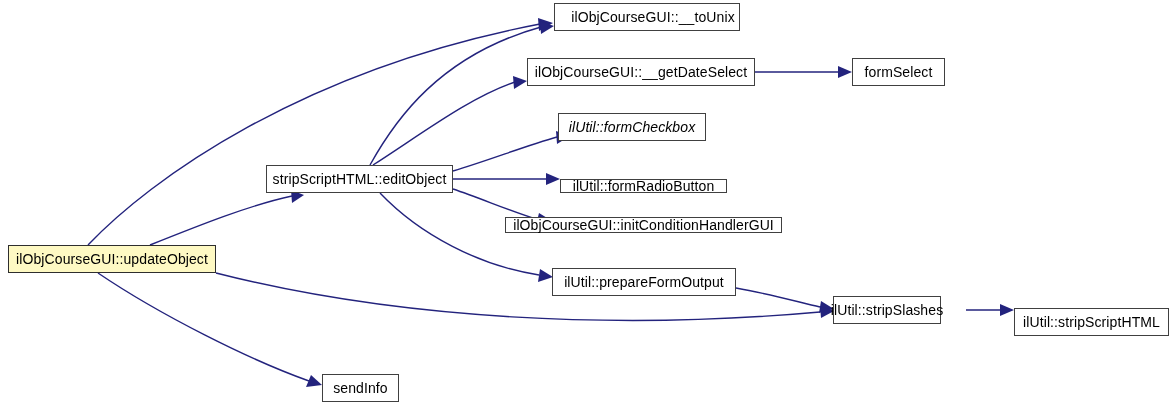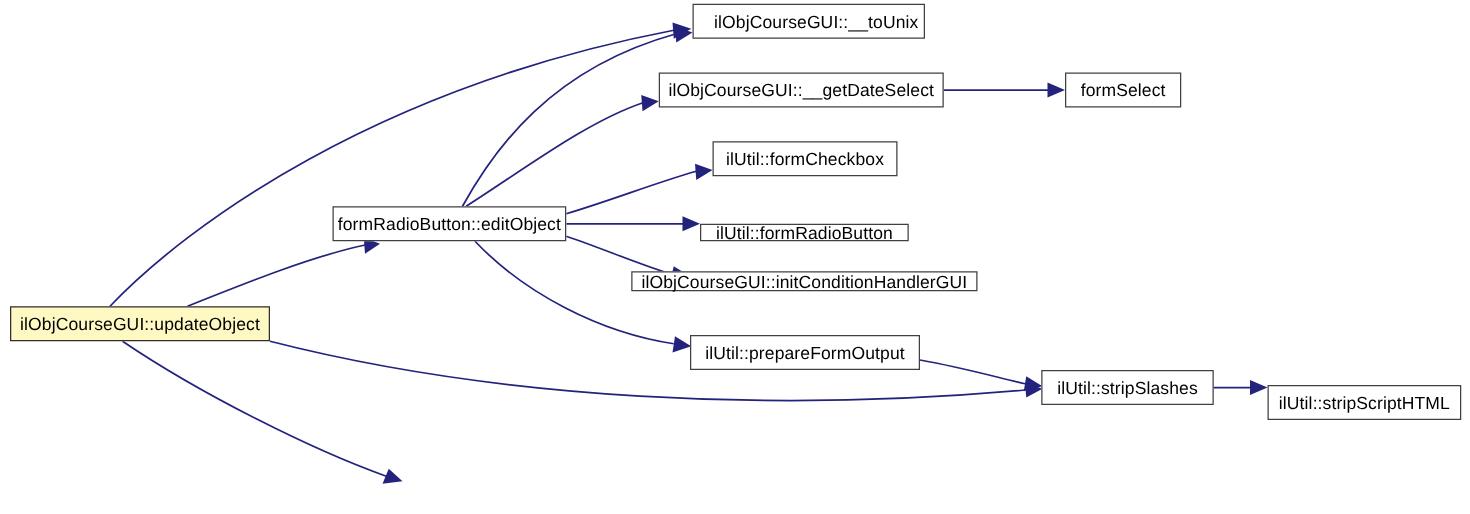--- a/index.html
+++ b/index.html
@@ -135,55 +135,58 @@
 
   </svg>
 
   <div id="node-layer">
 
     <div class="node root" style="left:8px; top:245px; width:208px; height:28px;">
       <span class="node-label">ilObjCourseGUI::updateObject</span>
     </div>
 
     <div class="node" style="left:266px; top:165px; width:187px; height:28px;">
-      <span class="node-label">formRadioButton::editObject</span>
+      <span class="node-label">stripScriptHTML::editObject</span>
     </div>
 
     <div class="node" style="left:554px; top:3px; width:186px; height:28px;padding-left:12px;">
       <span class="node-label">ilObjCourseGUI::__toUnix</span>
     </div>
 
     <div class="node" style="left:527px; top:58px; width:228px; height:28px;">
       <span class="node-label">ilObjCourseGUI::__getDateSelect</span>
     </div>
 
     <div class="node" style="left:852px; top:58px; width:93px; height:28px;">
       <span class="node-label">formSelect</span>
     </div>
 
-    <div class="node" style="left:570px; top:113px; width:148px; height:28px;">
+    <div class="node" style="left:558px; top:113px; width:148px; height:28px;font-style:italic;">
       <span class="node-label">ilUtil::formCheckbox</span>
     </div>
 
     <div class="node" style="left:560px; top:179px; width:167px; height:14px;">
       <span class="node-label">ilUtil::formRadioButton</span>
     </div>
 
     <div class="node" style="left:505px; top:217px; width:277px; height:16px;">
       <span class="node-label">ilObjCourseGUI::initConditionHandlerGUI</span>
     </div>
 
     <div class="node" style="left:552px; top:268px; width:184px; height:28px;">
       <span class="node-label">ilUtil::prepareFormOutput</span>
     </div>
 
-    <div class="node" style="left:833px; top:296px; width:138px; height:28px;">
+    <div class="node" style="left:833px; top:296px; width:108px; height:28px;">
       <span class="node-label">ilUtil::stripSlashes</span>
     </div>
 
     <div class="node" style="left:1014px; top:296px; width:155px; height:28px;margin-top:12px;">
       <span class="node-label">ilUtil::stripScriptHTML</span>
     </div>
 
+    <div class="node" style="left:322px; top:374px; width:77px; height:28px;">
+      <span class="node-label">sendInfo</span>
+    </div>
 
   </div>
 
 </div>
 
 </body></html>

